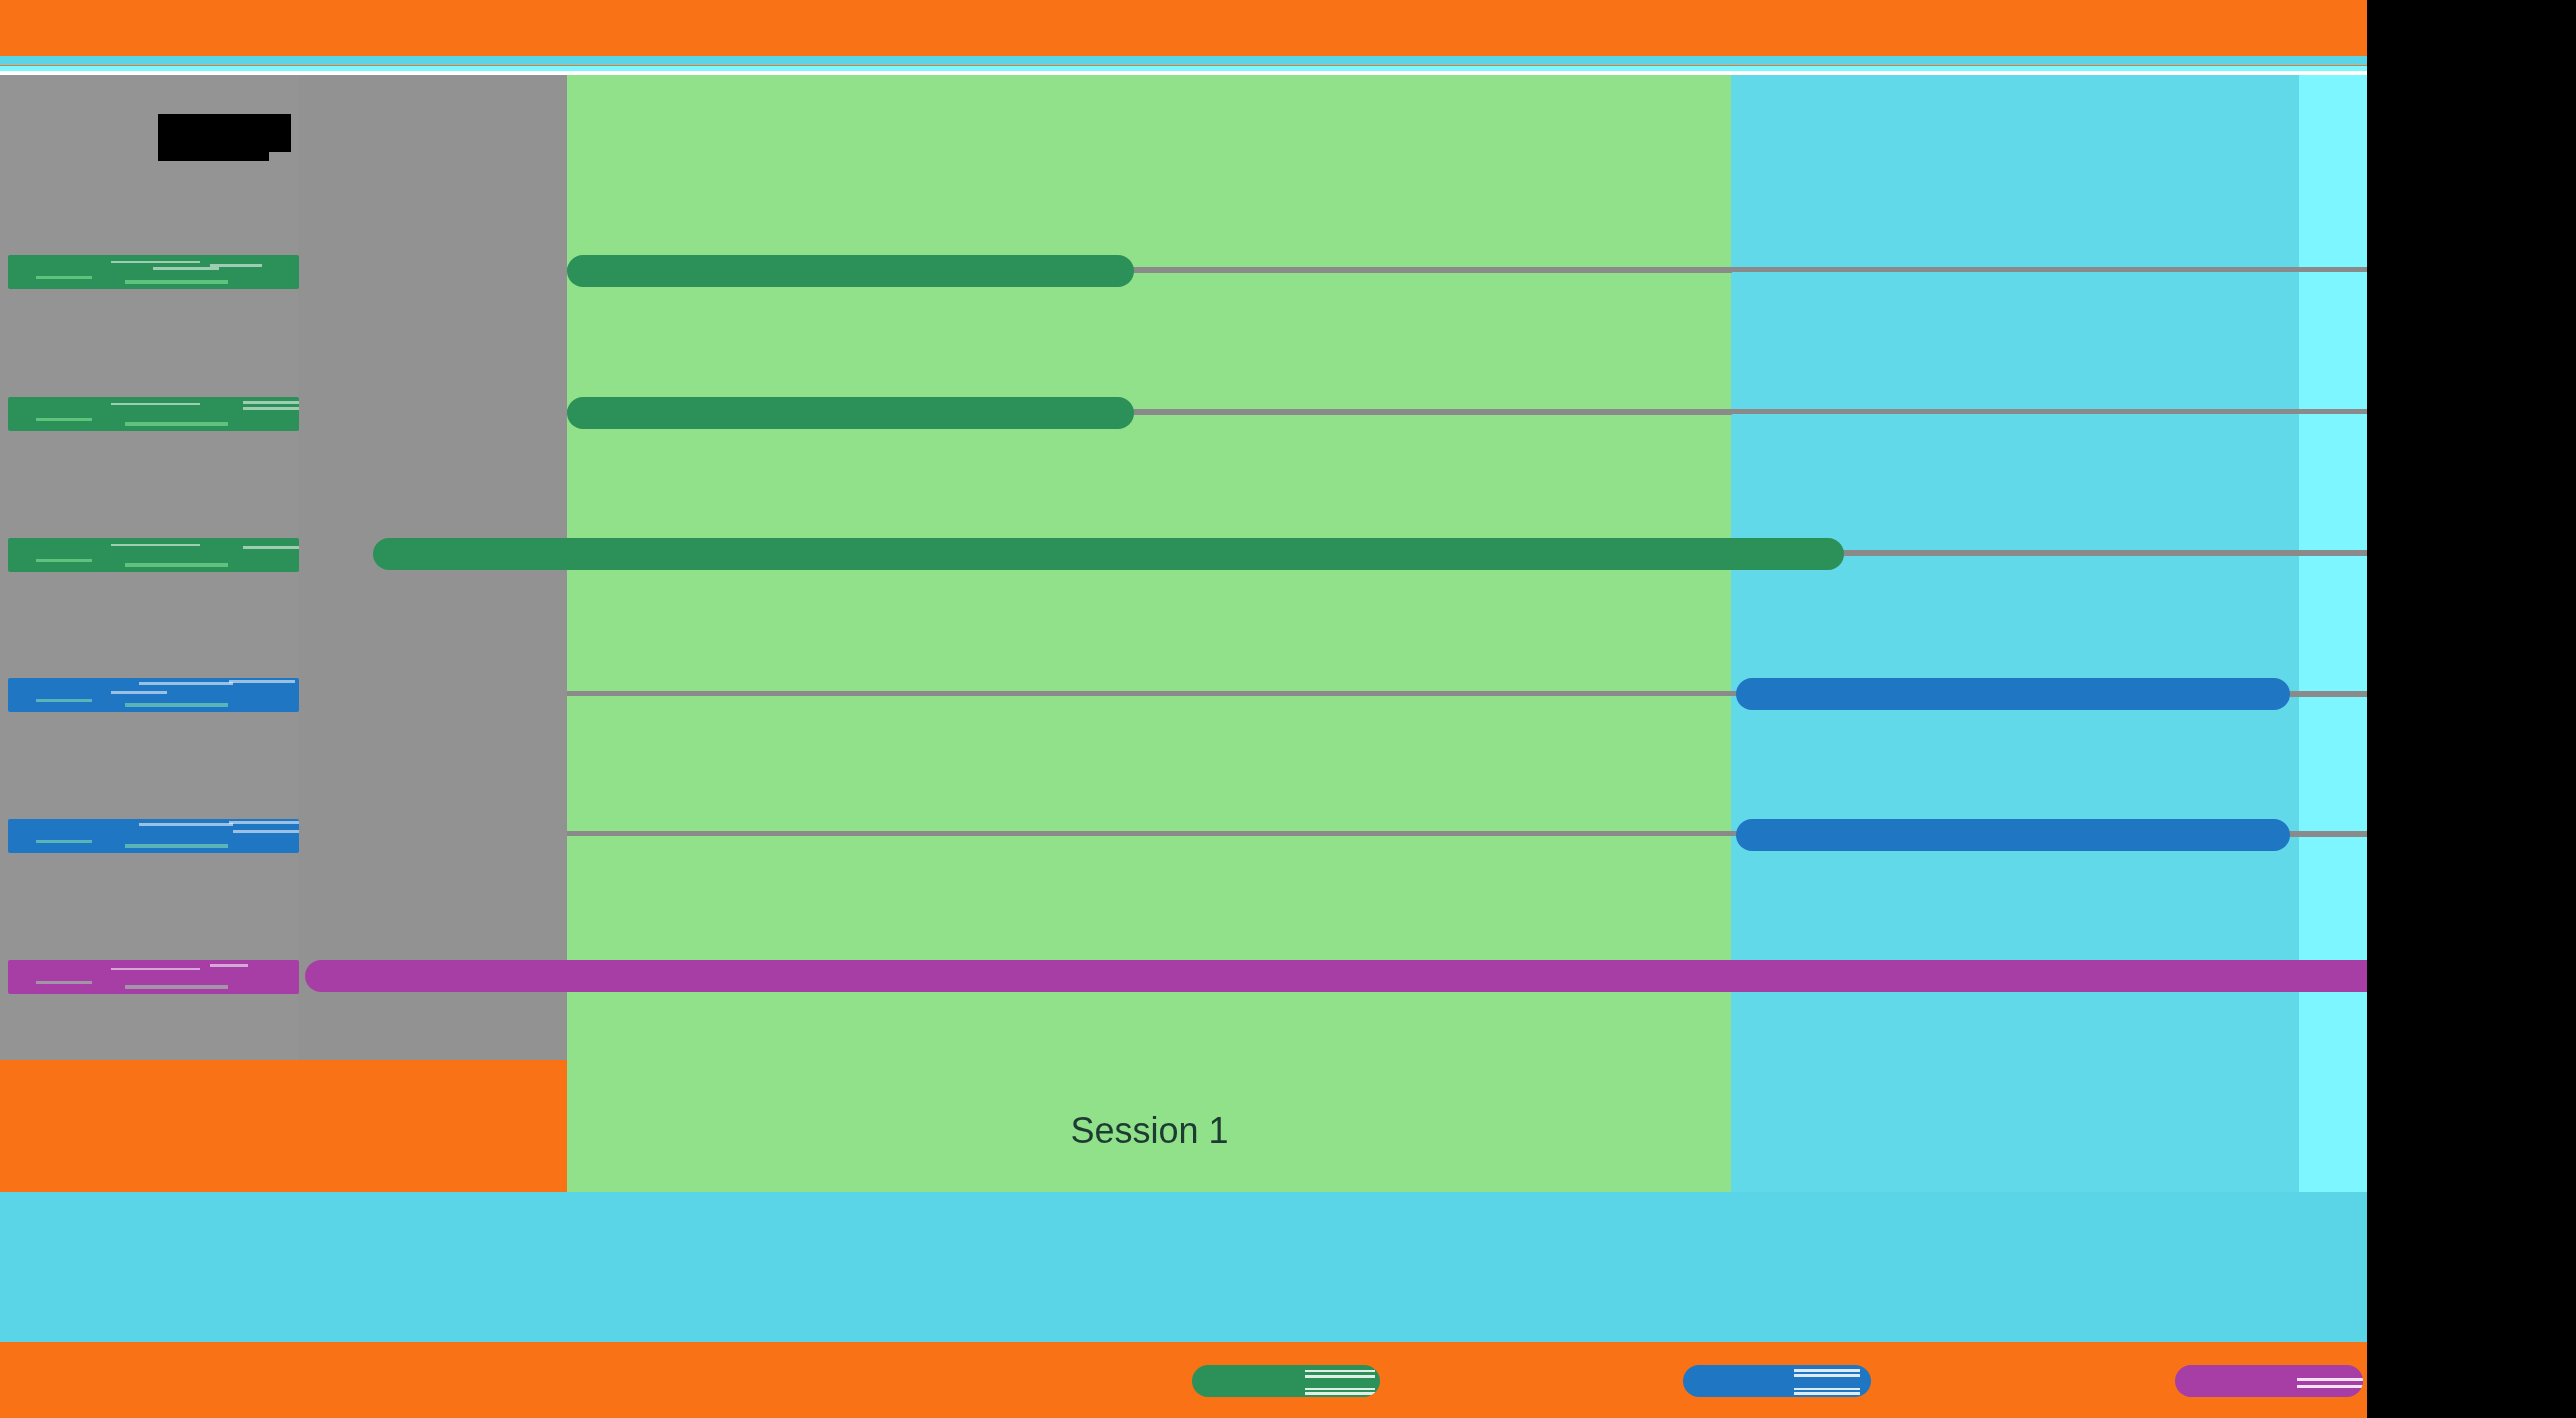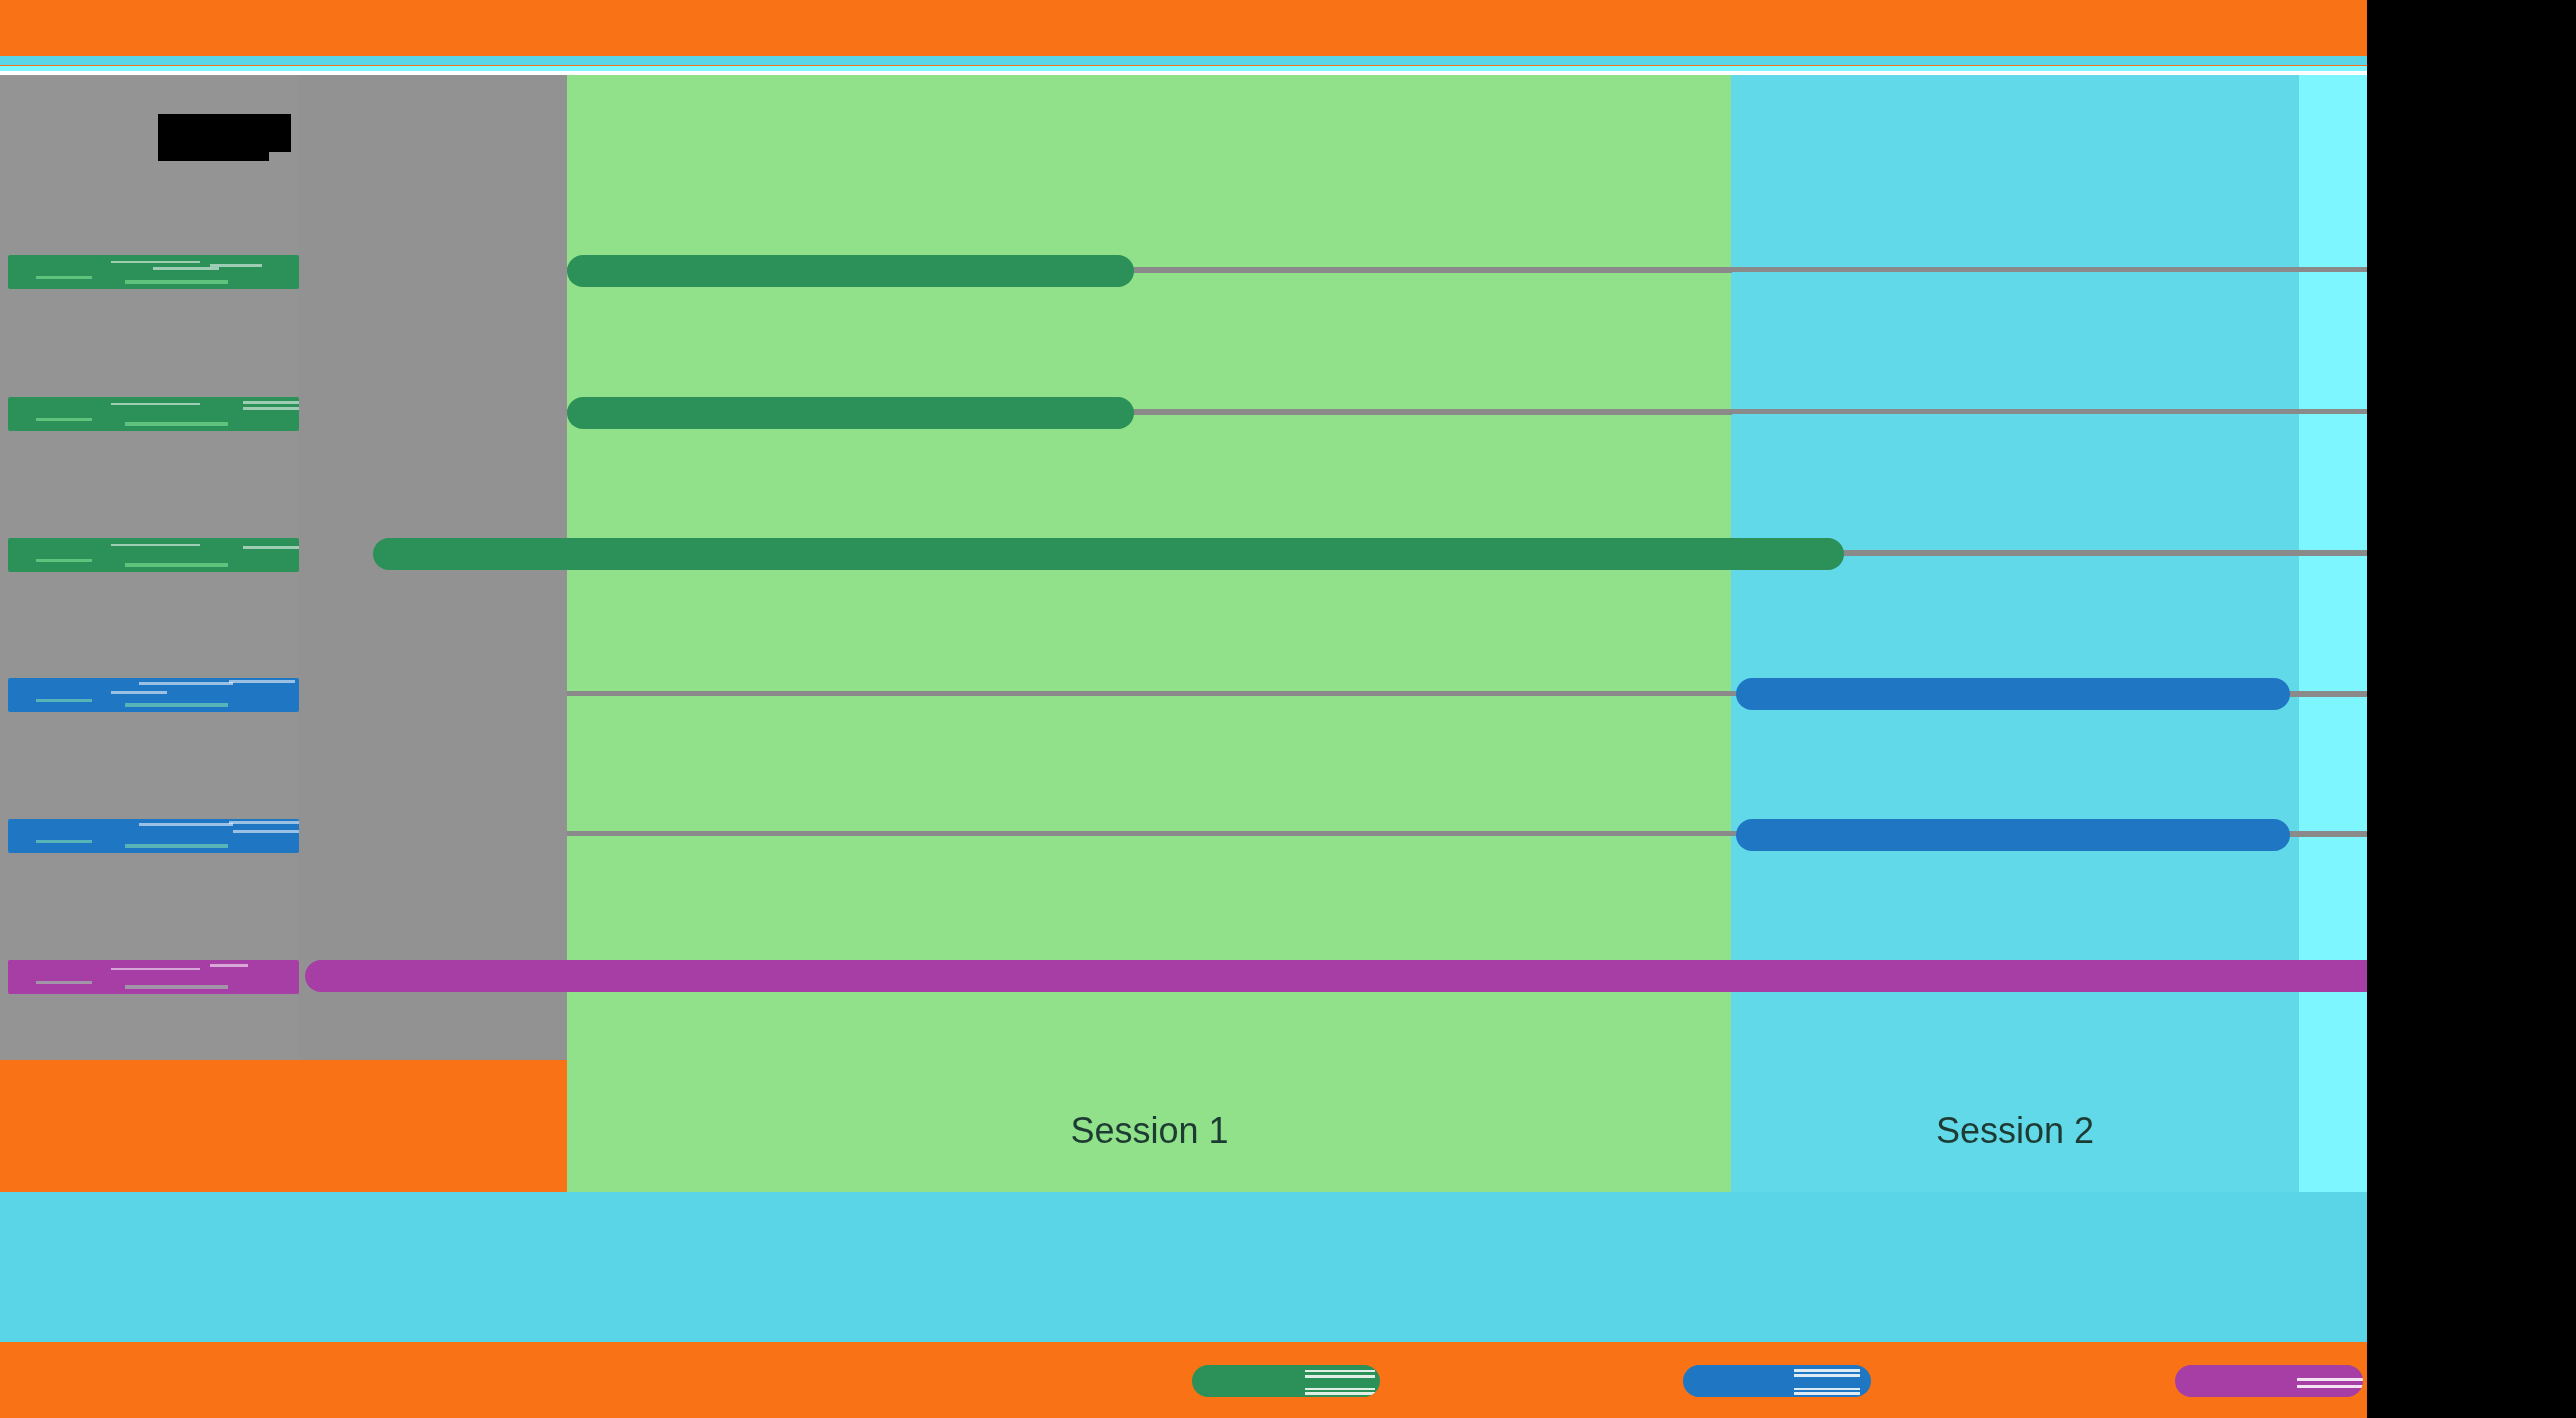--- a/index.html
+++ b/index.html
@@ -257,21 +257,20 @@
 
   <div class="axis-chip magenta" style="top:960px;">
     <div class="glitch" style="left:103px; top:7.5px;  width:89px;"></div>
     <div class="glitch" style="left:202px; top:3.8px;  width:38px;"></div>
     <div class="glitch2" style="left:28px; top:20.6px; width:56px;"></div>
     <div class="glitch2" style="left:117px; top:25px; width:103px;"></div>
   </div>
   <div class="bar magenta" style="left:305px; top:960px; width:2271px;"></div>
 
   <div class="band-label" style="left:567px; width:1165px;">Session 1</div>
-  <div class="band-label" style="left:1731px; width:568px;">Session 2</div>
 
   <div class="footer-band"></div>
 
   <div class="legend-swatch green" style="left:1192px;">
     <div class="lg" style="left:113px; top:4.7px;  width:70px;"></div>
     <div class="lg" style="left:113px; top:10.3px; width:70px;"></div>
     <div class="lg" style="left:113px; top:22.5px; width:70px;"></div>
     <div class="lg" style="left:113px; top:27px; width:70px;"></div>
   </div>
   <div class="legend-swatch blue" style="left:1683px;">

